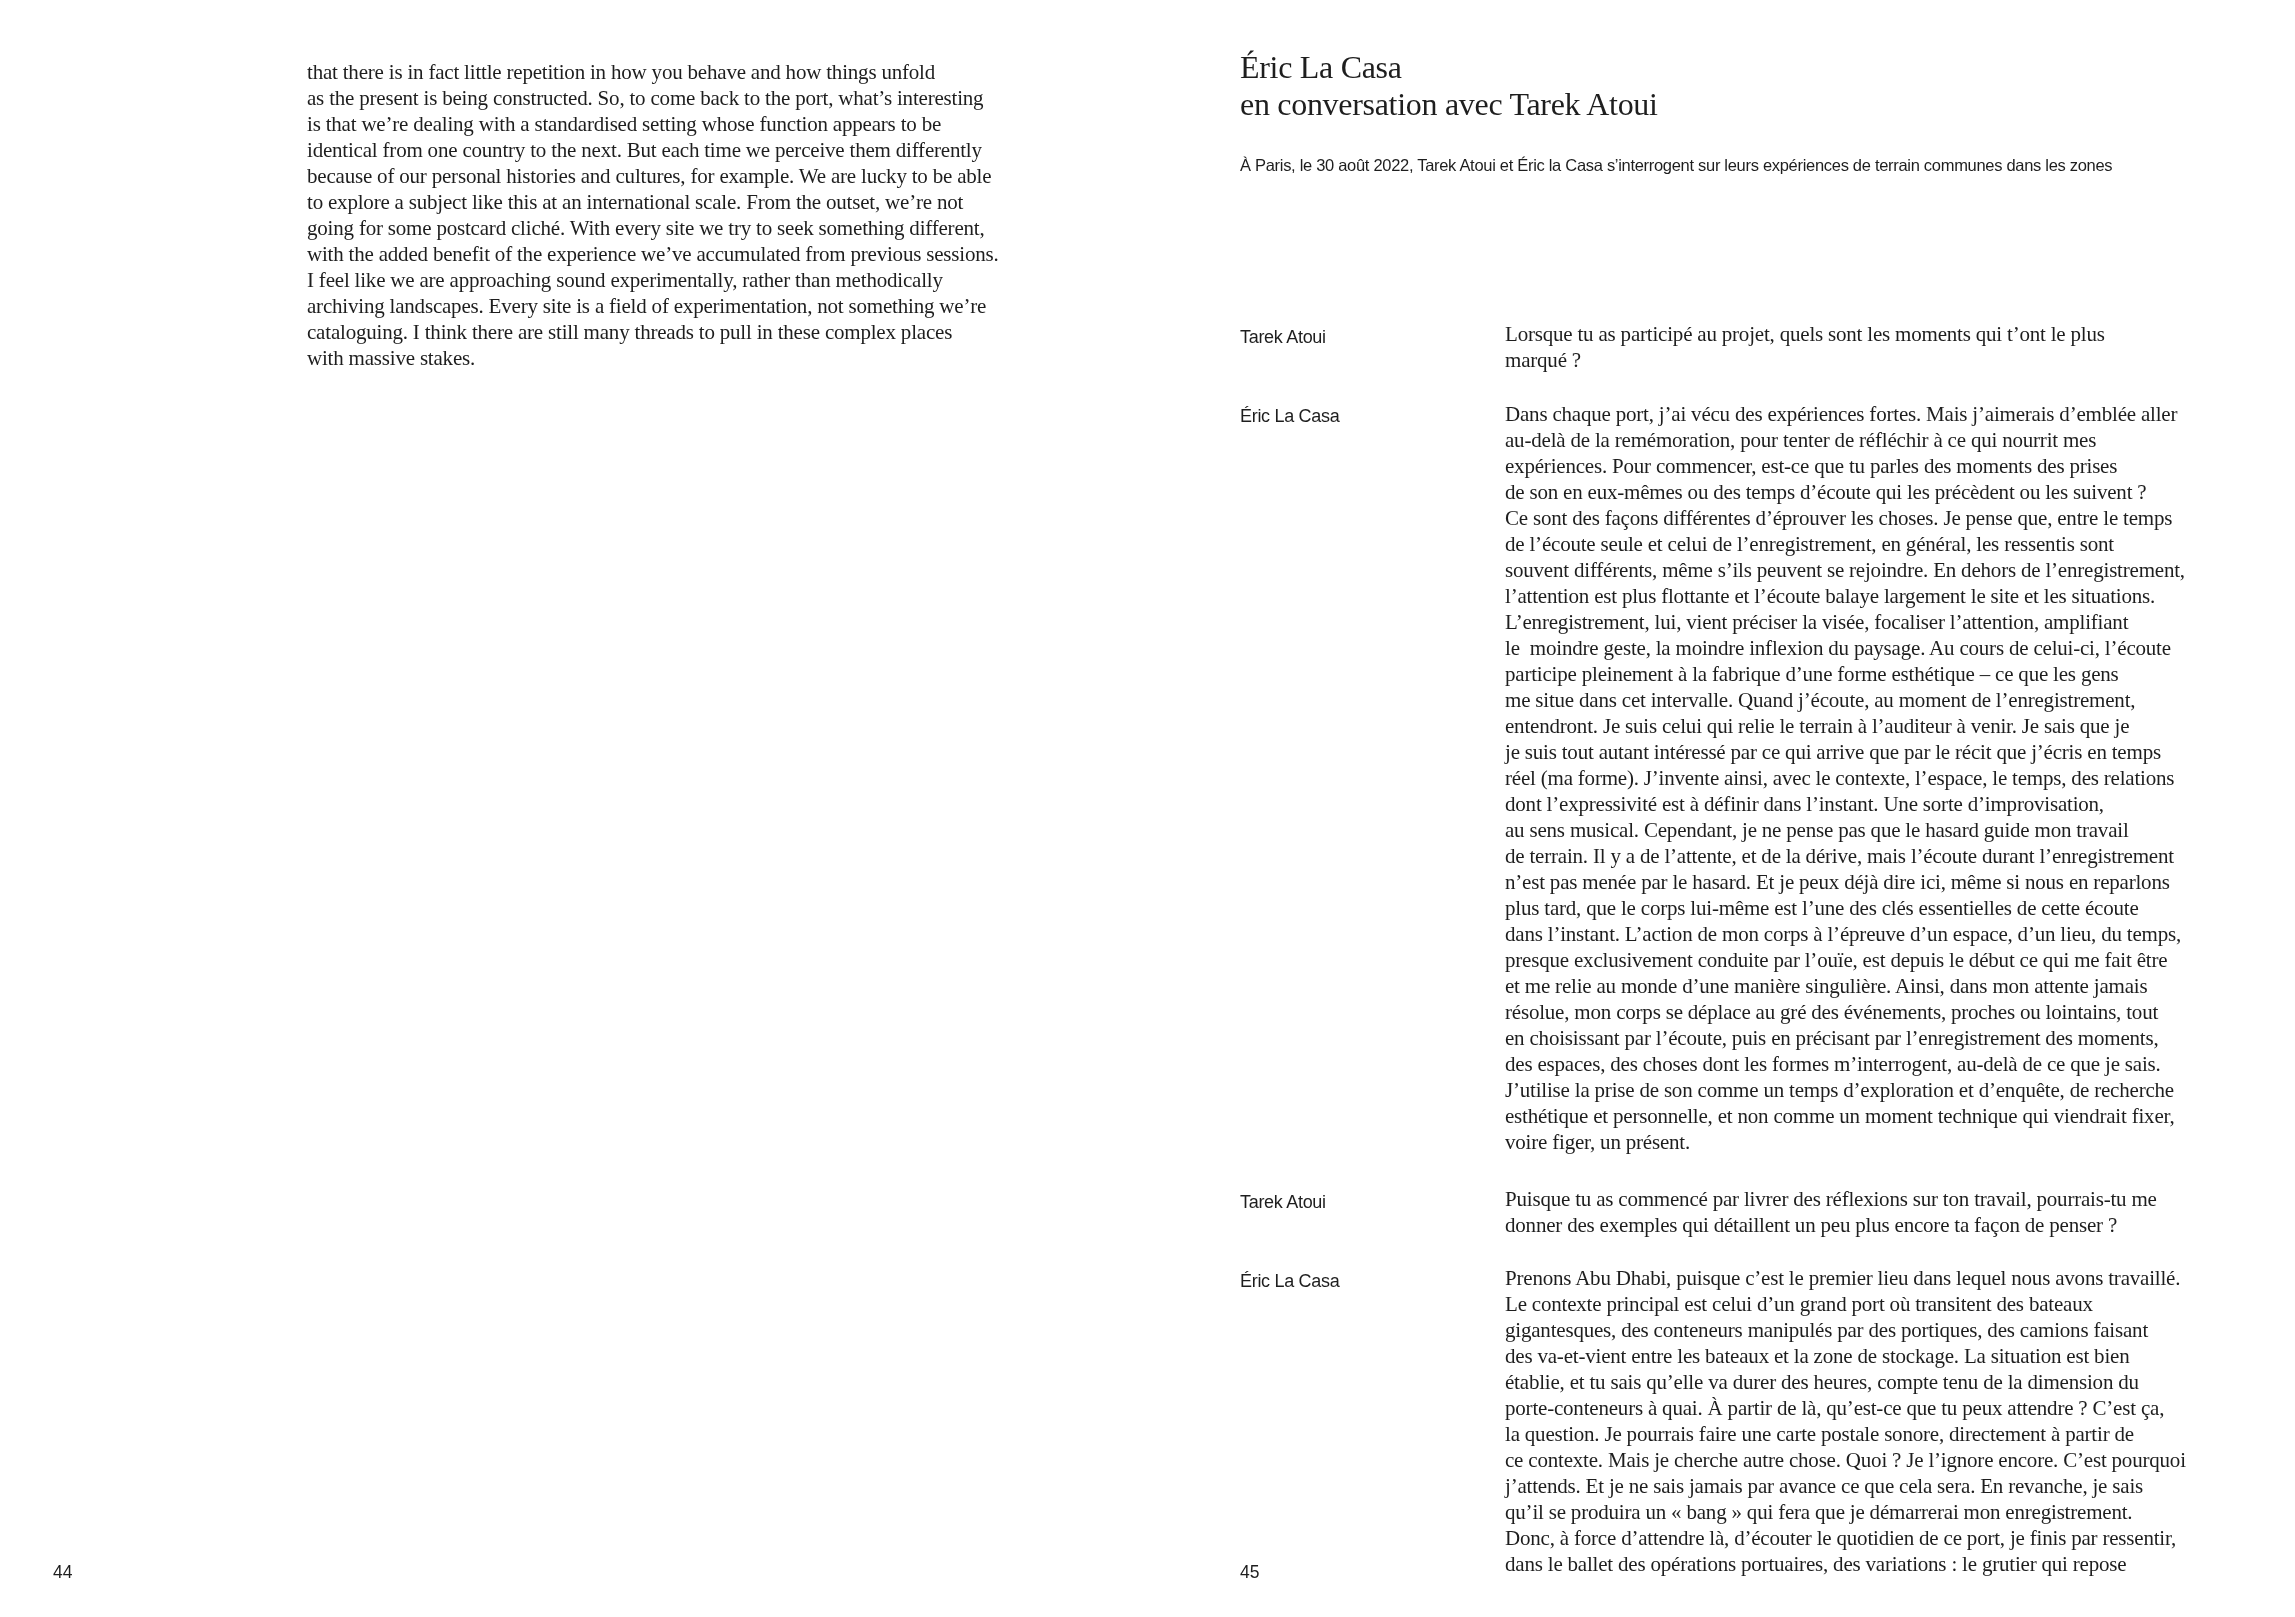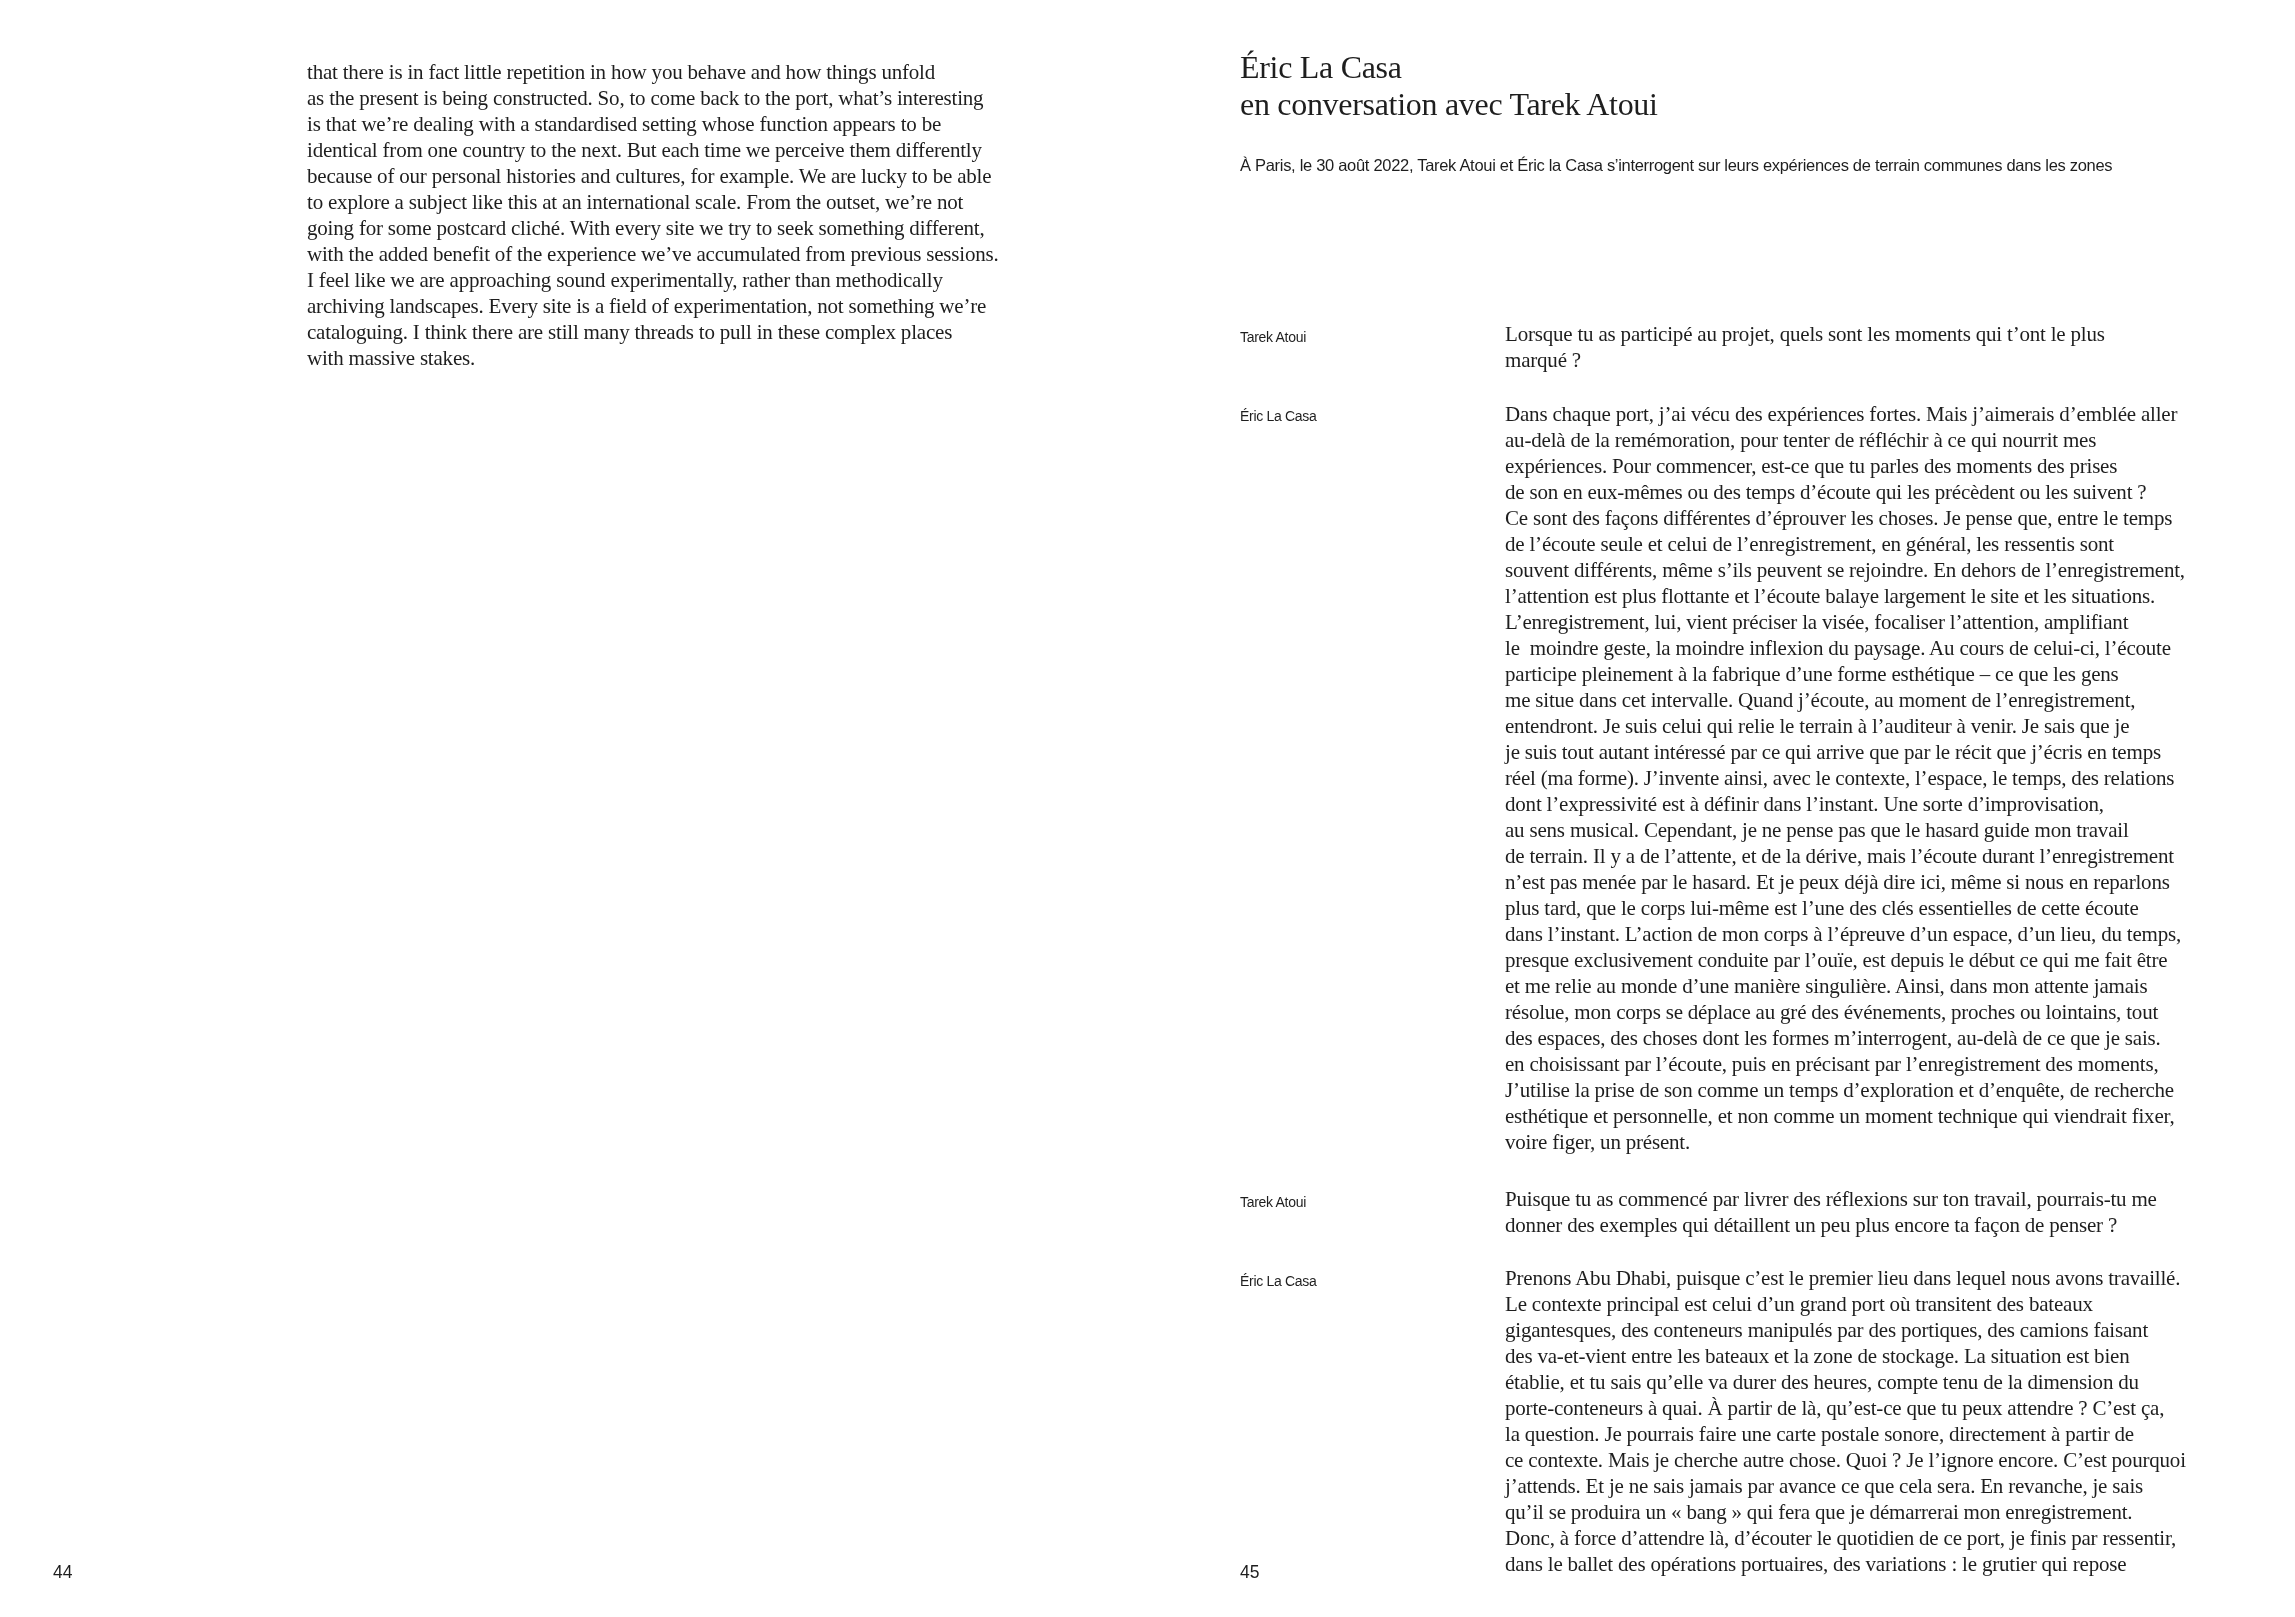--- a/index.html
+++ b/index.html
@@ -14,21 +14,21 @@
   .body-lines .ln { display: block; white-space: pre; }
 
   #left-text { left: 307px; top: 59px; }
 
   #title { position: absolute; left: 93px; top: 49px; font-size: 32px; line-height: 37px; font-weight: normal; margin: 0; letter-spacing: -0.3px; }
   #title .ln { display: block; white-space: pre; }
 
   #intro { position: absolute; left: 93px; top: 152px; font-size: 16.5px; line-height: 26px; letter-spacing: -0.3px; }
   #intro .ln { display: block; white-space: pre; }
 
-  .speaker { position: absolute; left: 93px; font-size: 14px; letter-spacing: -0.3px; line-height: 26px; text-align: right; }
+  .speaker { position: absolute; left: 93px; font-size: 18px; letter-spacing: -0.3px; line-height: 26px; text-align: right; }
   .reply { position: absolute; left: 358px; }
 
   .folio { position: absolute; top: 1562px; font-size: 17.5px; line-height: 20px; }
   #folio-left { left: 53px; }
   #folio-right { left: 93px; }
 </style>
 </head>
 <body>
 
 <section id="page-left" class="page">
@@ -84,22 +84,22 @@
     <span class="ln">réel (ma forme). J’invente ainsi, avec le contexte, l’espace, le temps, des relations</span>
     <span class="ln">dont l’expressivité est à définir dans l’instant. Une sorte d’improvisation,</span>
     <span class="ln">au sens musical. Cependant, je ne pense pas que le hasard guide mon travail</span>
     <span class="ln">de terrain. Il y a de l’attente, et de la dérive, mais l’écoute durant l’enregistrement</span>
     <span class="ln">n’est pas menée par le hasard. Et je peux déjà dire ici, même si nous en reparlons</span>
     <span class="ln">plus tard, que le corps lui-même est l’une des clés essentielles de cette écoute</span>
     <span class="ln">dans l’instant. L’action de mon corps à l’épreuve d’un espace, d’un lieu, du temps,</span>
     <span class="ln">presque exclusivement conduite par l’ouïe, est depuis le début ce qui me fait être</span>
     <span class="ln">et me relie au monde d’une manière singulière. Ainsi, dans mon attente jamais</span>
     <span class="ln">résolue, mon corps se déplace au gré des événements, proches ou lointains, tout</span>
+    <span class="ln">en choisissant par l’écoute, puis en précisant par l’enregistrement des moments,</span>
     <span class="ln">des espaces, des choses dont les formes m’interrogent, au-delà de ce que je sais.</span>
-    <span class="ln">en choisissant par l’écoute, puis en précisant par l’enregistrement des moments,</span>
     <span class="ln">J’utilise la prise de son comme un temps d’exploration et d’enquête, de recherche</span>
     <span class="ln">esthétique et personnelle, et non comme un moment technique qui viendrait fixer,</span>
     <span class="ln">voire figer, un présent.</span>
   </div>
 
   <div class="speaker sans" style="top:1189px;">Tarek Atoui</div>
   <div class="reply body-lines serif" style="top:1186px;">
     <span class="ln">Puisque tu as commencé par livrer des réflexions sur ton travail, pourrais-tu me</span>
     <span class="ln">donner des exemples qui détaillent un peu plus encore ta façon de penser ?</span>
   </div>

